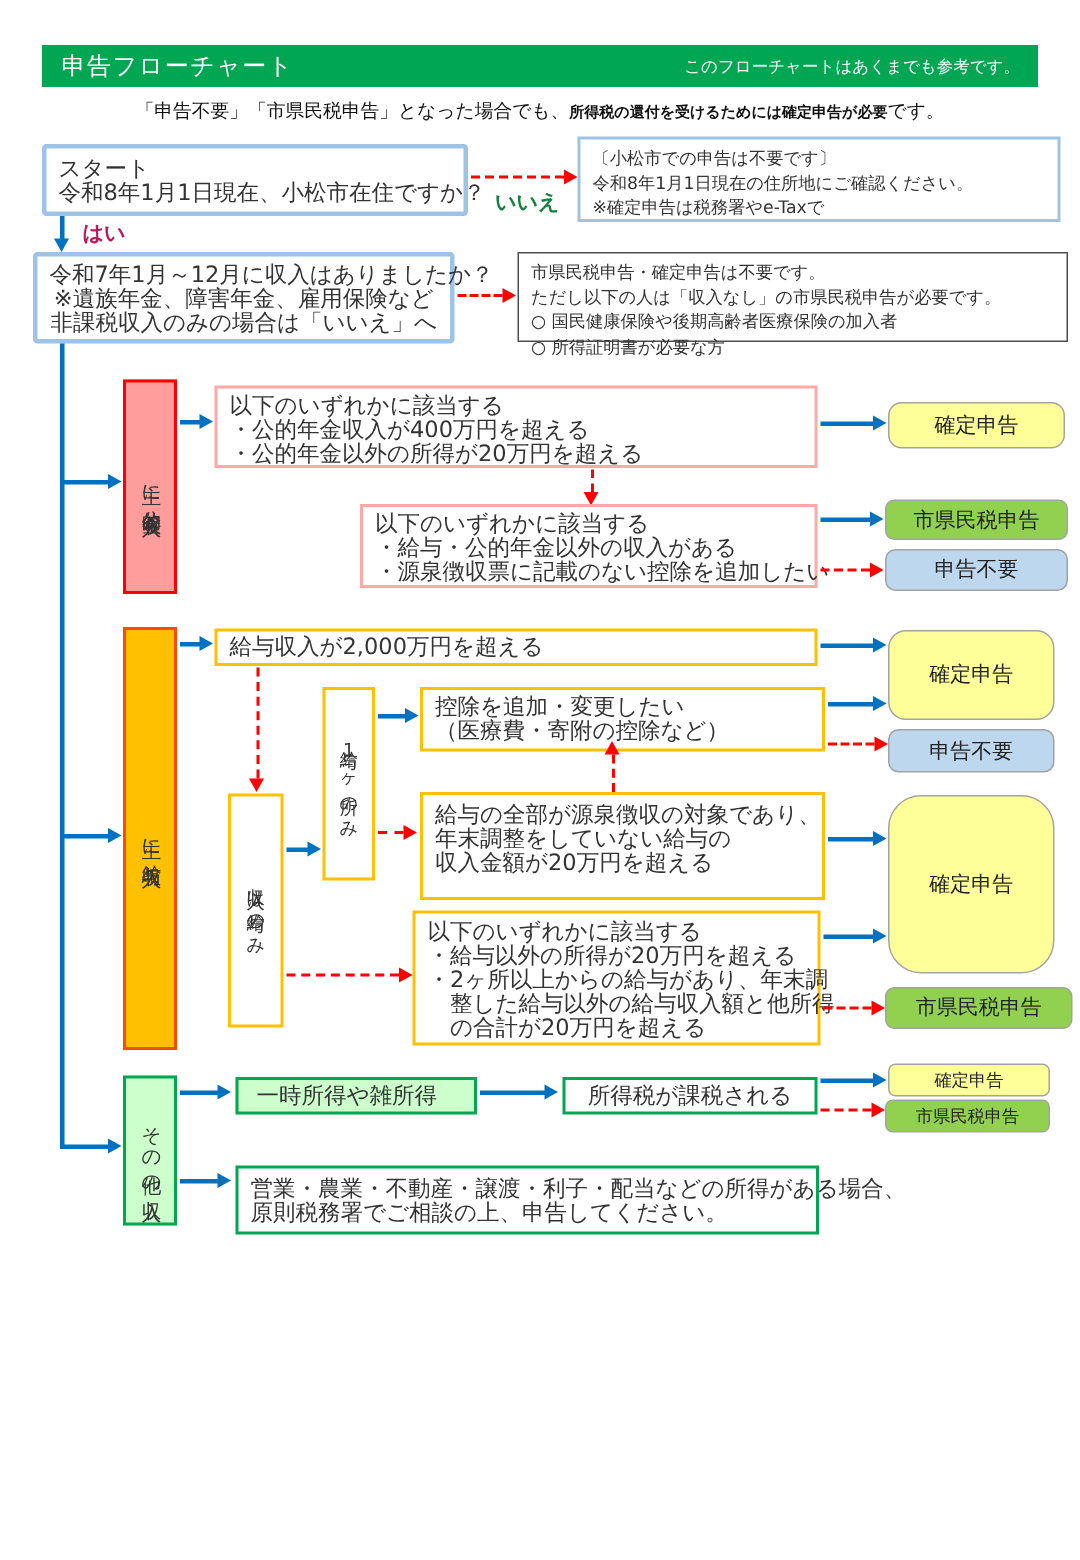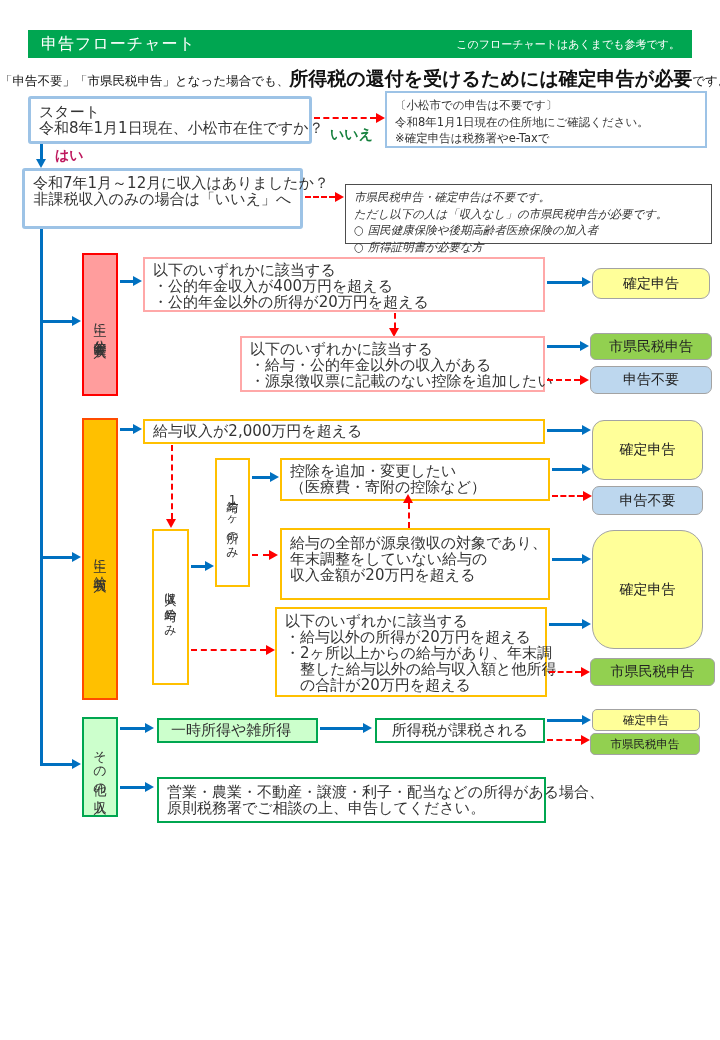--- a/index.html
+++ b/index.html
@@ -10,21 +10,21 @@
   }
   .abs { position:absolute; box-sizing:border-box; }
   .nowrap { white-space:nowrap; }
 
   
   .header-bar { background:#00A651; color:#fff; display:flex; align-items:center; justify-content:space-between; }
   .header-title { font-size:16px; padding-left:13px; letter-spacing:1px; }
   .header-note { font-size:11px; padding-right:12px; }
 
   .subtitle { width:720px; text-align:center; font-size:12.5px; color:#111; }
-  .subtitle b { font-size:19px; font-weight:bold; }
+  .subtitle b { font-size:10px; font-weight:bold; }
 
   
   .box { background:#fff; font-size:15px; line-height:16px; padding:3px 8px; }
   .bluebrd  { border:3px solid #9DC3E6; border-radius:3px; }
   .blueline { border:2px solid #9DC3E6; }
   .graybrd  { border:1.5px solid #4d4d4d; }
   .pinkbrd  { border:2px solid #FFA8A8; }
   .goldbrd  { border:2px solid #FFC000; }
   .greenbrd { border:2px solid #00A650; }
 
@@ -97,26 +97,27 @@
     <div class="nowrap">〔小松市での申告は不要です〕</div>
     <div class="nowrap">令和8年1月1日現在の住所地にご確認ください。</div>
     <div class="nowrap">※確定申告は税務署やe-Taxで</div>
   </div>
 
   <div class="va" style="left:40px;top:144px;height:16px;"></div>
   <div class="abs lbl-yes nowrap" style="left:55px;top:147px;">はい</div>
 
   <div class="abs box bluebrd tc" style="left:22px;top:168px;width:281px;height:61px;padding-top:4px;">
     <div class="nowrap">令和7年1月～12月に収入はありましたか？</div>
+    <div class="nowrap">※遺族年金、障害年金、雇用保険など</div>
     <div class="nowrap">非課税収入のみの場合は「いいえ」へ</div>
   </div>
 
   <div class="hd" style="left:305px;top:196px;width:30px;"></div>
 
-  <div class="abs box graybrd small" style="left:345px;top:184px;width:367px;height:60px;padding-top:4px;font-style:italic;">
+  <div class="abs box graybrd small" style="left:345px;top:168px;width:367px;height:60px;padding-top:4px;">
     <div class="nowrap">市県民税申告・確定申告は不要です。</div>
     <div class="nowrap">ただし以下の人は「収入なし」の市県民税申告が必要です。</div>
     <div class="nowrap">○ 国民健康保険や後期高齢者医療保険の加入者</div>
     <div class="nowrap">○ 所得証明書が必要な方</div>
   </div>
 
   <div class="vline" style="left:40px;top:229px;height:537px;"></div>
   <div class="ha" style="left:42px;top:320px;width:31px;"></div>
   <div class="ha" style="left:42px;top:556px;width:31px;"></div>
   <div class="ha" style="left:42px;top:763px;width:31px;"></div>

